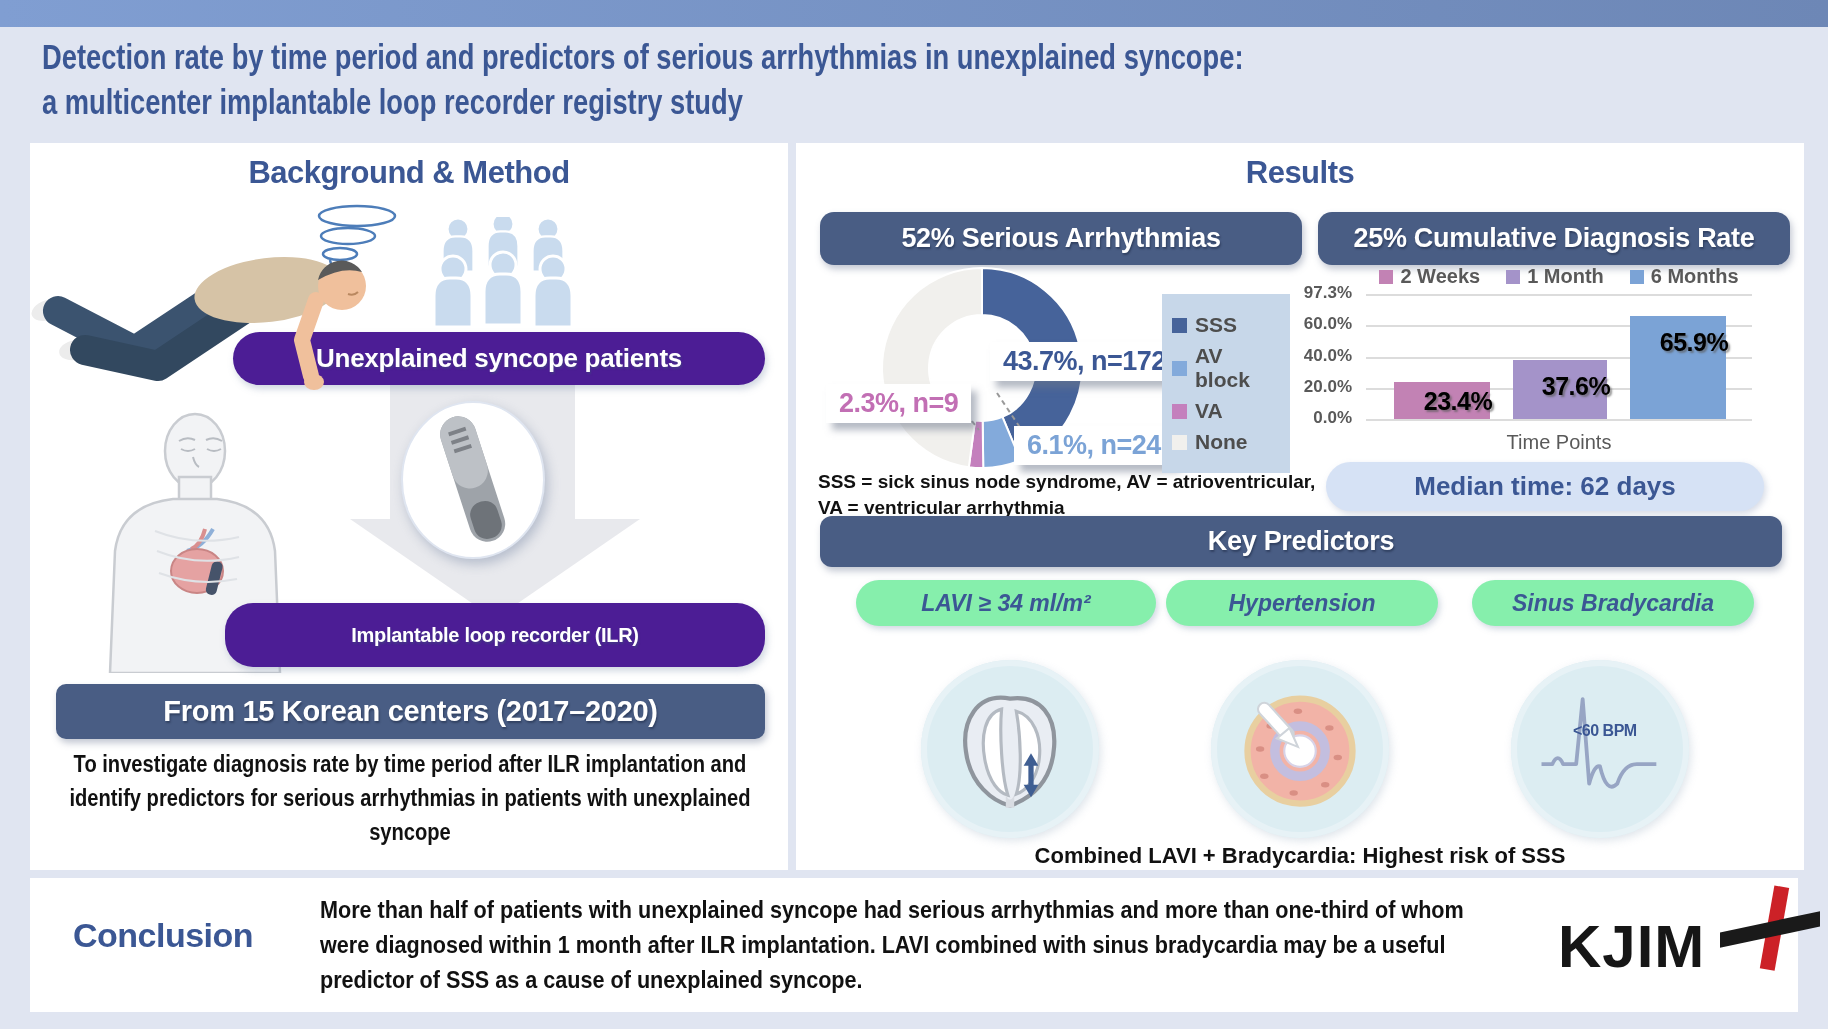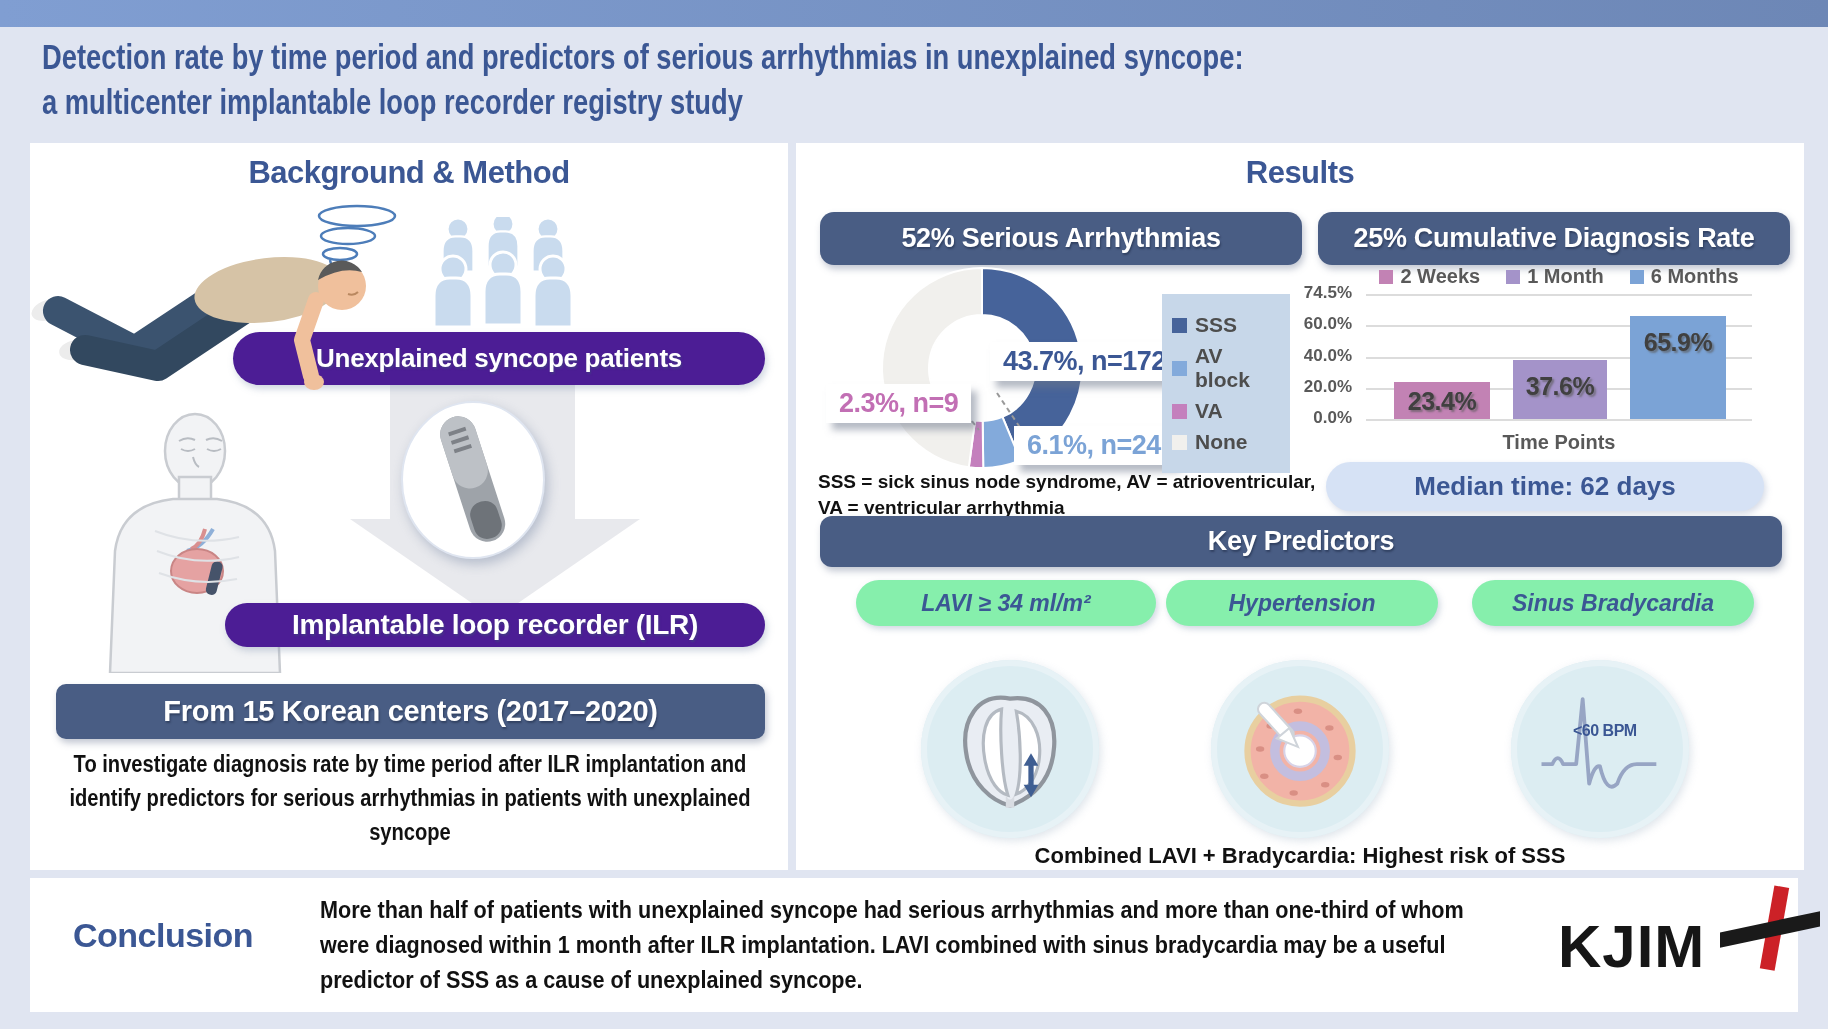--- a/index.html
+++ b/index.html
@@ -41,24 +41,24 @@
             font-weight:600;}
   .bar-legend{position:absolute;left:560px;top:122px;width:406px;display:flex;
               justify-content:center;gap:26px;}
   .bl-item{display:flex;align-items:center;gap:7px;color:#595959;font-size:20px;font-weight:700;}
   .bl-sw{width:14px;height:14px;}
   .yticks{position:absolute;left:470px;top:151px;width:92px;height:127px;}
   .ytick{position:absolute;right:6px;color:#595959;font-size:17px;font-weight:600;}
   .plot{position:absolute;left:570px;top:151px;width:386px;height:127px;}
   .gridline{position:absolute;left:0;width:100%;height:2px;background:#dcdcdc;}
   .bar{position:absolute;bottom:2px;}
-  .bar-val{position:absolute;left:0;width:100%;text-align:center;color:#404040;font-size:25px;
+  .bar-val{position:absolute;left:16px;width:100%;text-align:center;color:#000000;font-size:25px;
            font-weight:800;text-shadow:2px 2px 2px rgba(90,90,90,.65);letter-spacing:-.5px;}
   .xlabel{position:absolute;left:570px;top:288px;width:386px;text-align:center;color:#595959;
-          font-size:20px;font-weight:700;}
+          font-size:20px;font-weight:400;}
   .median-pill{position:absolute;left:530px;top:319px;width:438px;height:49px;border-radius:25px;
                background:#d6e2f5;color:#3b5794;font-size:26px;font-weight:800;
                display:flex;align-items:center;justify-content:center;
                box-shadow:2px 3px 6px rgba(140,155,185,.35);}
   .pred-circle{position:absolute;top:517px;width:178px;height:178px;border-radius:50%;
                background:#dcedf2;box-shadow:inset 0 0 0 6px #e7f2f6,2px 3px 8px rgba(150,170,190,.3);
                display:flex;align-items:center;justify-content:center;}
   .combined-note{position:absolute;left:0;top:700px;width:100%;text-align:center;color:#111;
                  font-size:22px;font-weight:700;margin:0;}
   .band{position:absolute;left:30px;top:878px;width:1768px;height:134px;background:#fff;}
@@ -176,21 +176,21 @@
       <polyline points="28,113 105,153 188,98" stroke="#3b536f" stroke-width="30" stroke-linecap="round" stroke-linejoin="round" fill="none"></polyline>
       <polyline points="55,152 128,168 212,112" stroke="#32485f" stroke-width="30" stroke-linecap="round" stroke-linejoin="round" fill="none"></polyline>
       <ellipse cx="238" cy="92" rx="74" ry="32" transform="rotate(-7 238 92)" fill="#d6c3a6"></ellipse>
       <polyline points="286,102 272,142 281,178" stroke="#f0c09c" stroke-width="16" stroke-linecap="round" stroke-linejoin="round" fill="none"></polyline>
       <ellipse cx="284" cy="184" rx="10" ry="8" fill="#f0c09c"></ellipse>
       <circle cx="312" cy="88" r="24" fill="#f0c09c"></circle>
       <path d="M288,82 a24,24 0 0 1 44,-8 q-20,-6 -44,8" fill="#5a5a5a"></path>
       <path d="M318,96 q6,2 10,-2" stroke="#b98860" stroke-width="2" fill="none"></path>
     </svg>
 
-    <div class="pill-light" style="left:195px;top:460px;width:540px;height:44px;border-radius:28px;font-size:28px;">Implantable loop recorder (ILR)</div>
+    <div class="pill-light" style="left:195px;top:460px;width:540px;height:64px;border-radius:28px;font-size:20px;">Implantable loop recorder (ILR)</div>
 
     <div class="banner-dark" style="left:26px;top:541px;width:709px;height:55px;border-radius:10px;font-size:29px;text-align:center;">From 15 Korean centers (2017–2020)</div>
 
     <p class="objective">To investigate diagnosis rate by time period after ILR implantation and identify predictors for serious arrhythmias in patients with unexplained syncope</p>
   </section>
 
   <section class="panel panel-right">
     <h2 class="sec-heading">Results</h2>
 
     <div class="banner-dark" style="left:24px;top:69px;width:482px;height:53px;border-radius:14px;font-size:27px;">52% Serious Arrhythmias</div>
@@ -241,21 +241,21 @@
         <div class="bl-item">
           <span class="bl-sw" style="background: rgb(164, 147, 201);"></span>
           <span>1 Month</span>
         </div>
         <div class="bl-item">
           <span class="bl-sw" style="background: rgb(123, 163, 214);"></span>
           <span>6 Months</span>
         </div>
       </div>
     <div class="yticks" id="yticks">
-        <div class="ytick" style="top: -11px;">74.5%</div>
+        <div class="ytick" style="top: -11px;">97.3%</div>
         <div class="ytick" style="top: 20.25px;">60.0%</div>
         <div class="ytick" style="top: 51.5px;">40.0%</div>
         <div class="ytick" style="top: 82.75px;">20.0%</div>
         <div class="ytick" style="top: 114px;">0.0%</div>
       </div>
     <div class="plot" id="plot">
         <div class="gridline" style="top: 0px;"></div>
         <div class="gridline" style="top: 31.25px;"></div>
         <div class="gridline" style="top: 62.5px;"></div>
         <div class="gridline" style="top: 93.75px;"></div>

